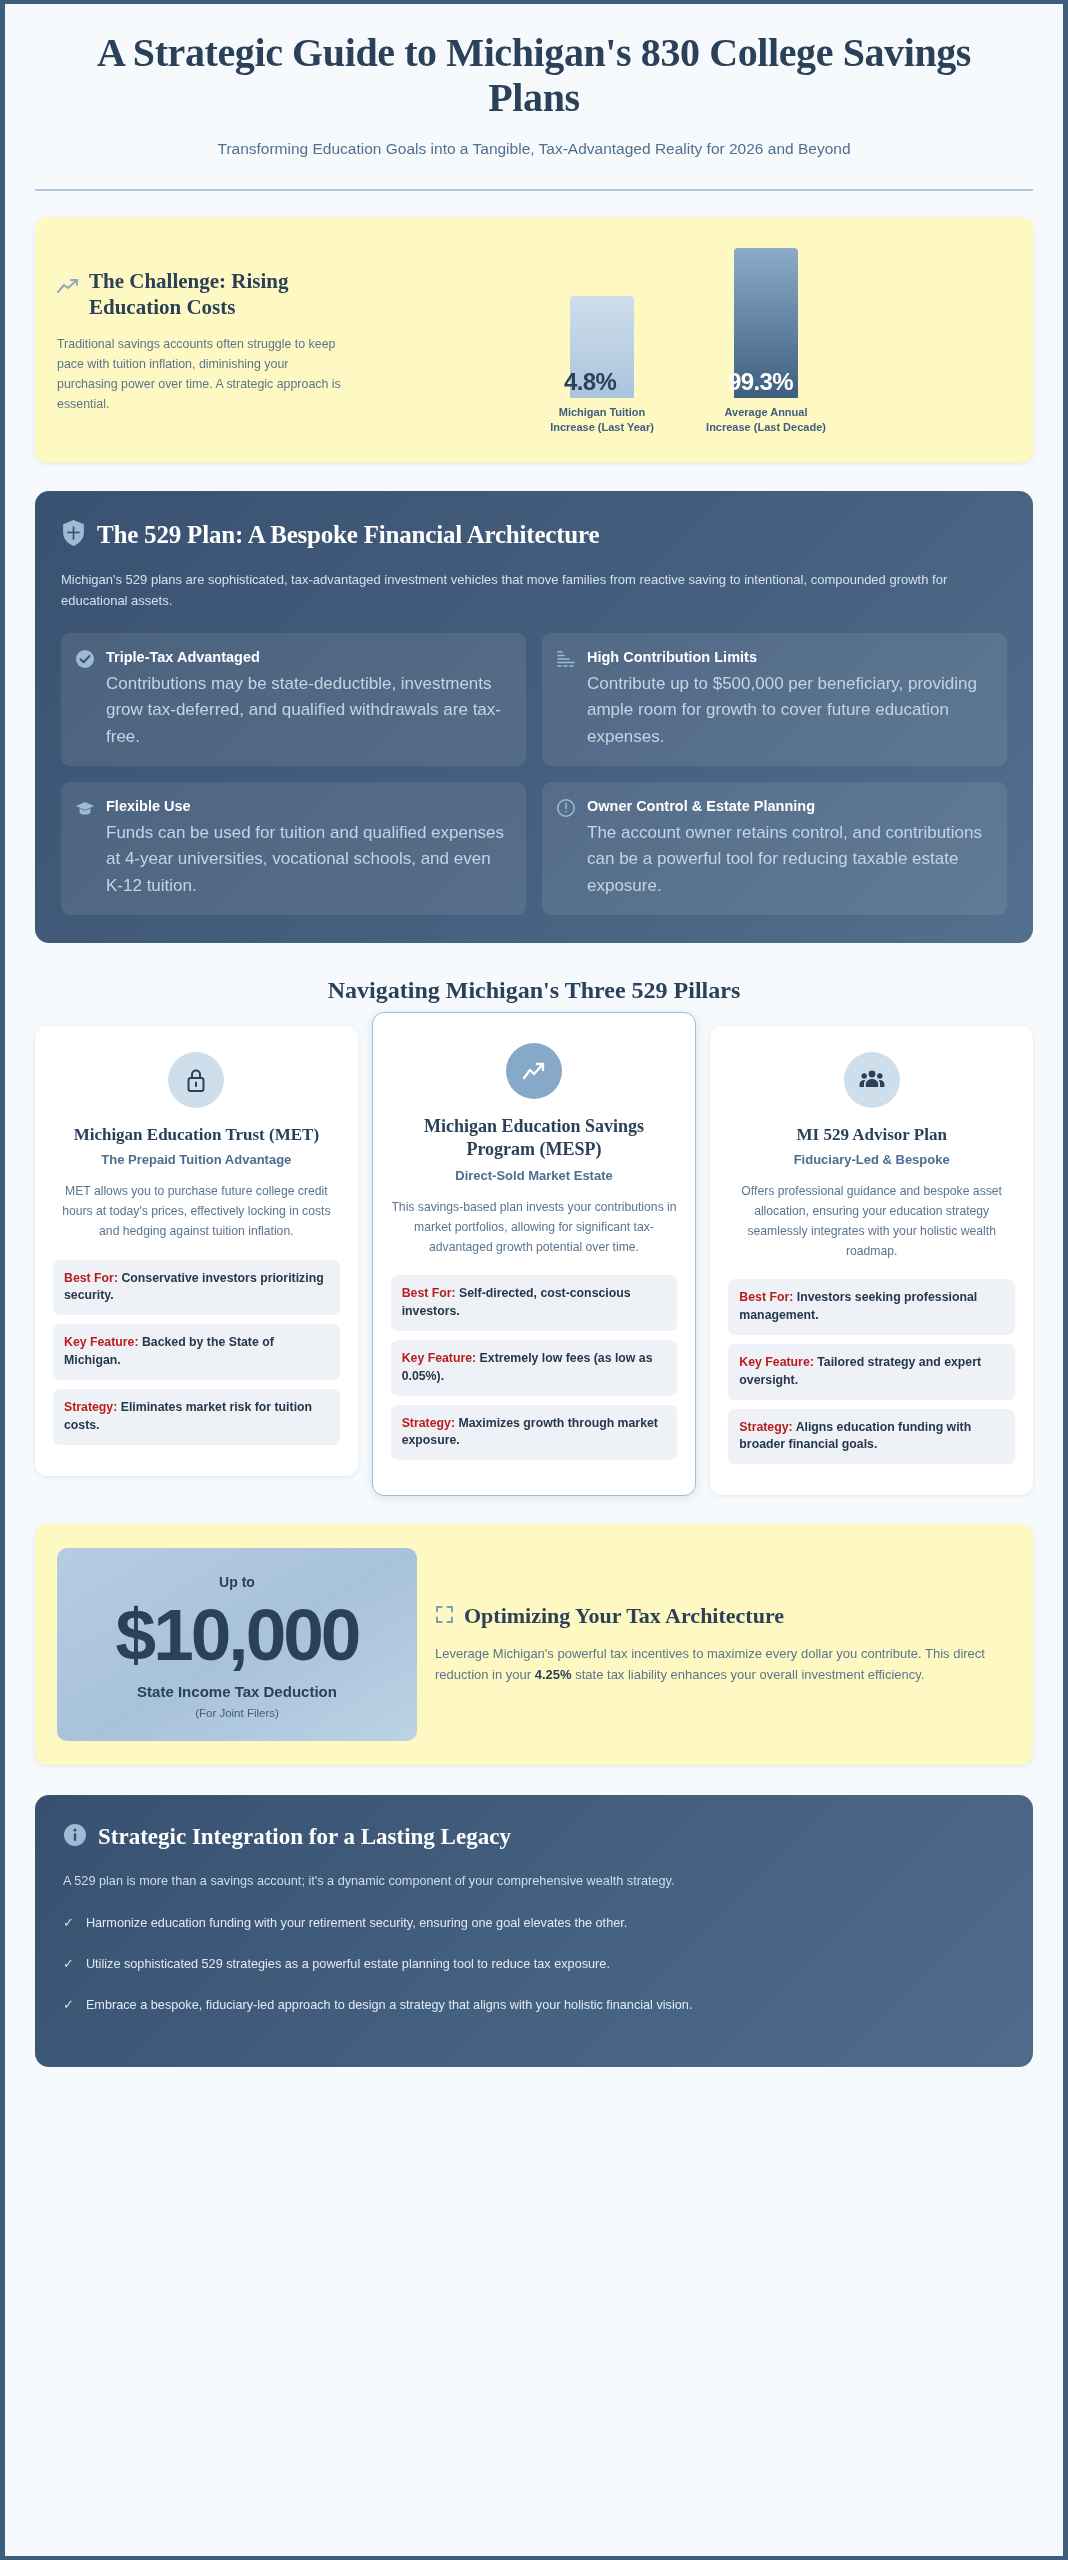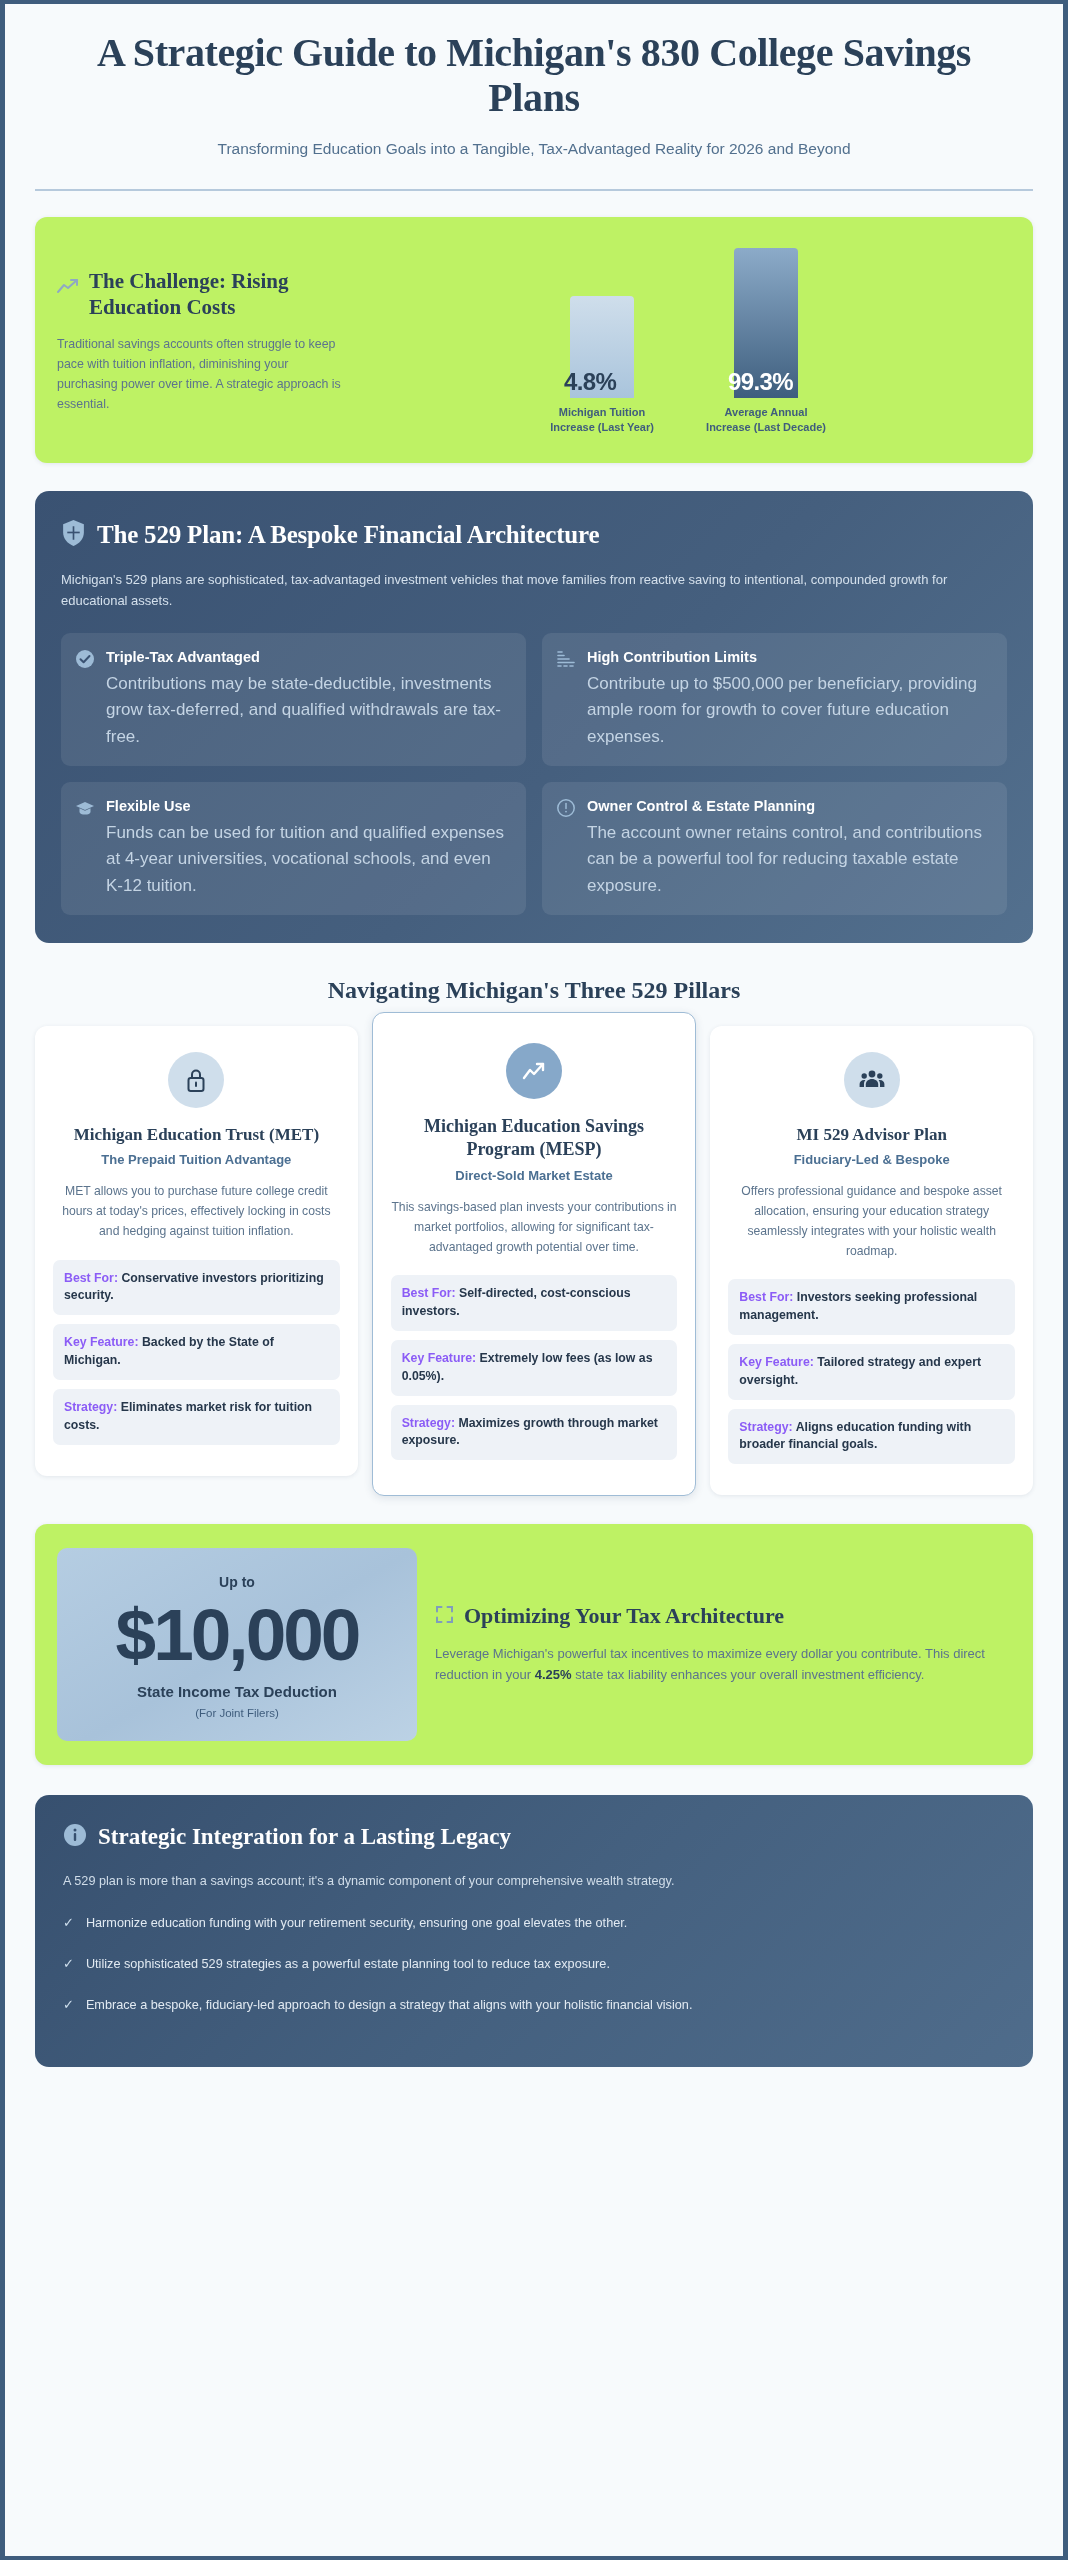--- a/index.html
+++ b/index.html
@@ -41,21 +41,21 @@
   }
   .header-rule {
     margin: 28px 0 0 0;
     height: 2px;
     background: #b6c9dc;
     width: 100%;
   }
 
   
   .card {
-    background: #bef264;
+    background: #fef9c3;
     border-radius: 12px;
     box-shadow: 0 1px 4px rgba(40,62,90,.10);
     justify-content: flex-end;
   }
 
   
   .challenge {
     margin-top: 26px;
     display: flex;
     align-items: center;
@@ -248,21 +248,21 @@
   .fact {
     background: #eef2f7;
     border-radius: 7px;
     padding: 10px 11px;
     margin-bottom: 9px;
     font-size: 12.3px;
     line-height: 1.45;
     font-weight: 700;
     color: #26374b;
   }
-  .fact .k { color: #8b5cf6; }
+  .fact .k { color: #b91c1c; }
 
   
   .tax-card {
     margin-top: 28px;
     display: flex;
     align-items: center;
     padding: 24px 22px;
     gap: 0;
   }
   .tax-box {

